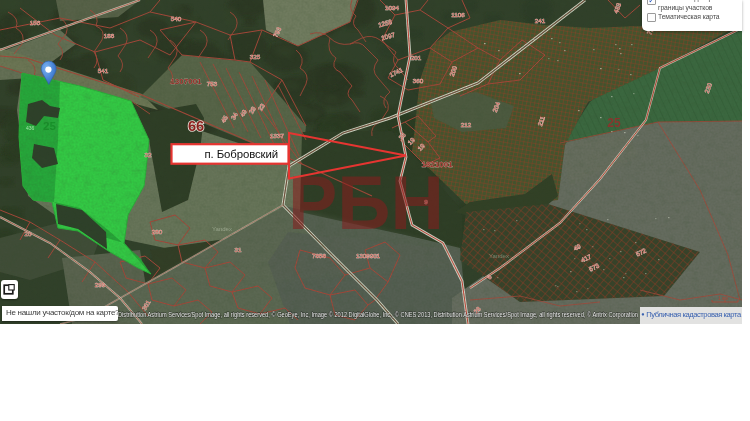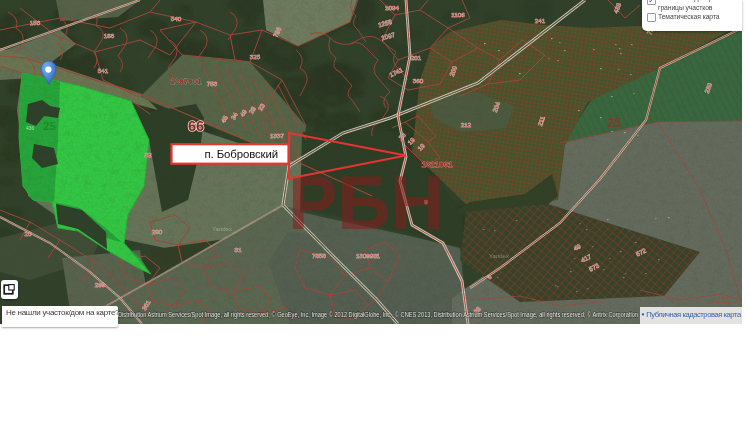--- a/index.html
+++ b/index.html
@@ -4,21 +4,21 @@
 html,body{margin:0;padding:0;background:#ffffff;width:750px;height:421px;overflow:hidden;
 font-family:"Liberation Sans",sans-serif;}
 #stage{position:relative;width:750px;height:421px;background:#fff;}
 #map{position:absolute;left:0;top:0;width:742px;height:324px;overflow:hidden;}
 .panel{position:absolute;left:642px;top:0;width:100px;height:31px;background:#fff;border-radius:0 0 0 5px;
 box-shadow:0 1px 3px rgba(0,0,0,0.35);font-size:6.8px;color:#4a4a4a;z-index:30;overflow:hidden;letter-spacing:-0.1px;}
 .panel span{position:absolute;white-space:nowrap;}
 .cb{position:absolute;width:7px;height:7px;border:1px solid #9a9a9a;border-radius:1px;background:#fdfdfd;font-size:8px;line-height:7px;color:#1d4fbb;text-align:center;}
 .btn{position:absolute;left:1px;top:280px;width:17px;height:19px;background:#fff;border-radius:3px;
 box-shadow:0 1px 2px rgba(0,0,0,0.4);z-index:30;}
-.tip{position:absolute;left:2px;top:306px;width:112px;height:21px;background:#fff;border-radius:0 2px 2px 0;
+.tip{position:absolute;left:2px;top:306px;width:112px;height:15px;background:#fff;border-radius:0 2px 2px 0;
 box-shadow:0 1px 2px rgba(0,0,0,0.35);font-size:8px;line-height:13px;color:#3c3c3c;padding:0 0 0 4px;
 white-space:nowrap;letter-spacing:-0.3px;z-index:30;overflow:hidden;}
 .pkk{position:absolute;left:640px;top:307px;width:102px;height:16.5px;background:rgba(236,236,236,0.93);
 font-size:7.6px;line-height:15.5px;color:#3a62b0;text-align:center;white-space:nowrap;letter-spacing:-0.45px;z-index:29;}
 </style></head>
 <body>
 <div id="stage">
 <div id="map">
 <svg width="742" height="324" viewBox="0 0 742 324" xmlns="http://www.w3.org/2000/svg">
 <defs>

